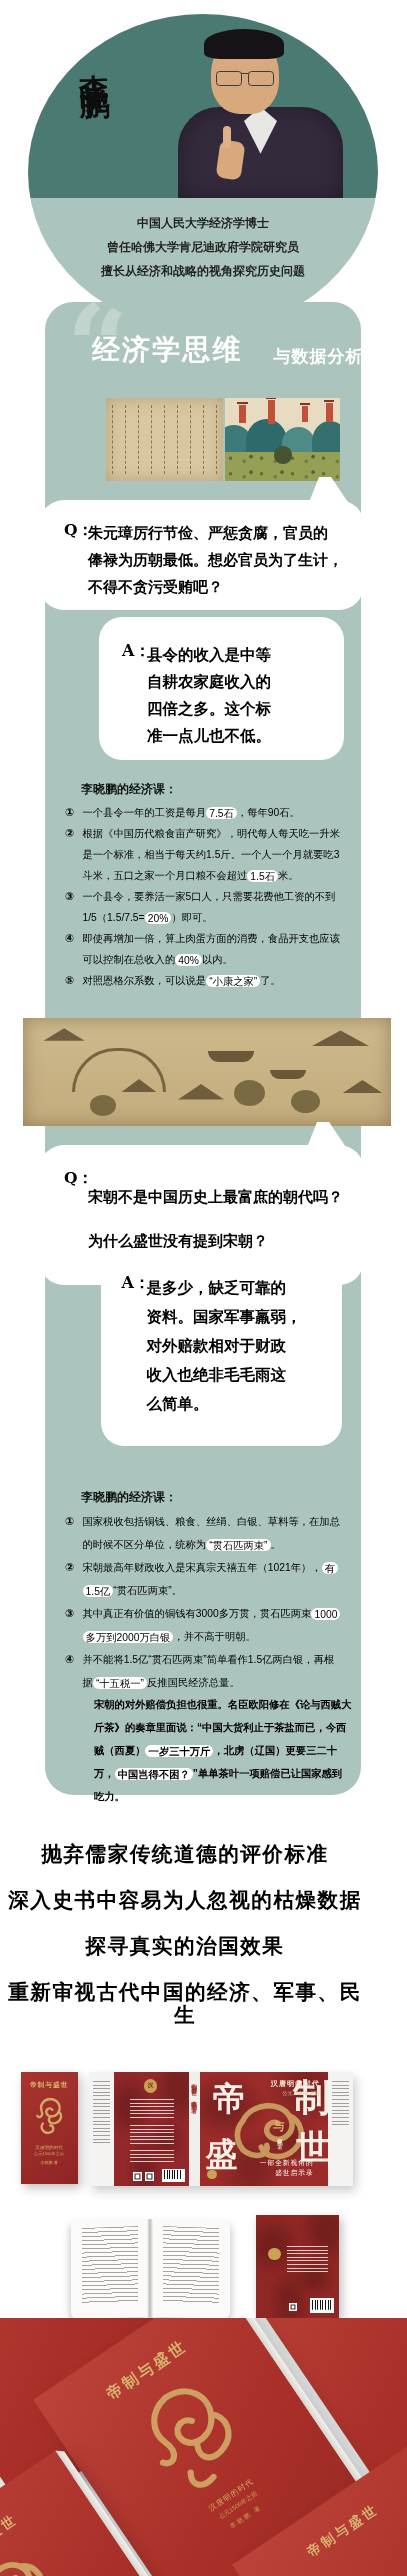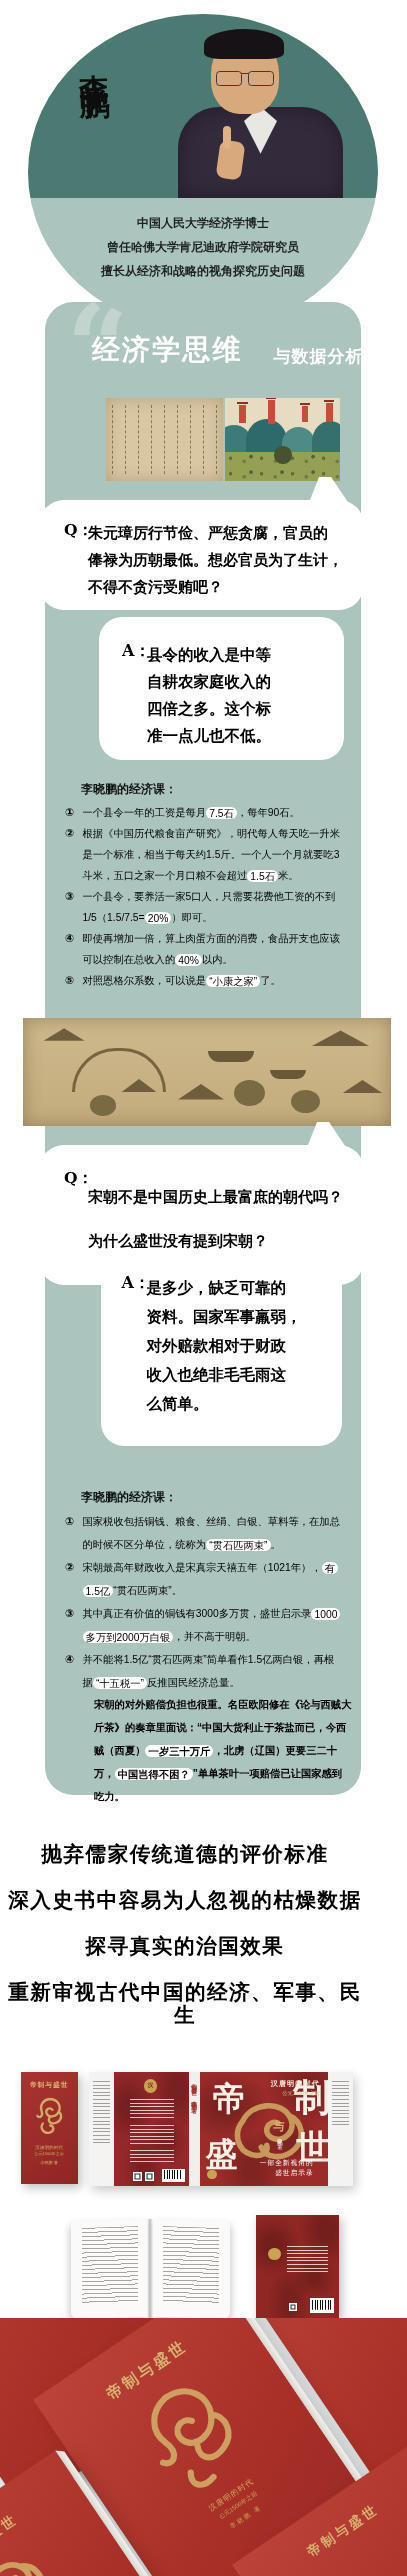--- a/index.html
+++ b/index.html
@@ -359,21 +359,21 @@
   <div class="li">
     <span class="num">①</span>
     <p><span>国家税收包括铜钱、粮食、丝绢、白银、草料等，在加总的时候不区分单位，统称为</span><span class="hl">“贯石匹两束”</span><span>。</span></p>
   </div>
   <div class="li">
     <span class="num">②</span>
     <p><span>宋朝最高年财政收入是宋真宗天禧五年（1021年），</span><span class="hl">有1.5亿</span><span>“贯石匹两束”。</span></p>
   </div>
   <div class="li">
     <span class="num">③</span>
-    <p><span>其中真正有价值的铜钱有3000多万贯，盛世启示录</span><span class="hl">1000多万到2000万白银</span><span>，并不高于明朝。</span></p>
+    <p><span>其中真正有价值的铜钱有3000多万贯，贯石匹两束</span><span class="hl">1000多万到2000万白银</span><span>，并不高于明朝。</span></p>
   </div>
   <div class="li">
     <span class="num">④</span>
     <p><span>并不能将1.5亿“贯石匹两束”简单看作1.5亿两白银，再根据</span><span class="hl">“十五税一”</span><span>反推国民经济总量。</span></p>
   </div>
 </div>
 <div class="abs" id="closing"><span>宋朝的对外赔偿负担也很重。名臣欧阳修在《论与西贼大斤茶》的奏章里面说：“中国大货利止于茶盐而已，今西贼（西夏）</span><span class="hl">一岁三十万斤</span><span>，北虏（辽国）更要三二十万，</span><span class="hl">中国岂得不困？</span><span>”单单茶叶一项赔偿已让国家感到吃力。</span></div>
 
 <div class="abs" id="headline">
     <div>抛弃儒家传统道德的评价标准</div>

